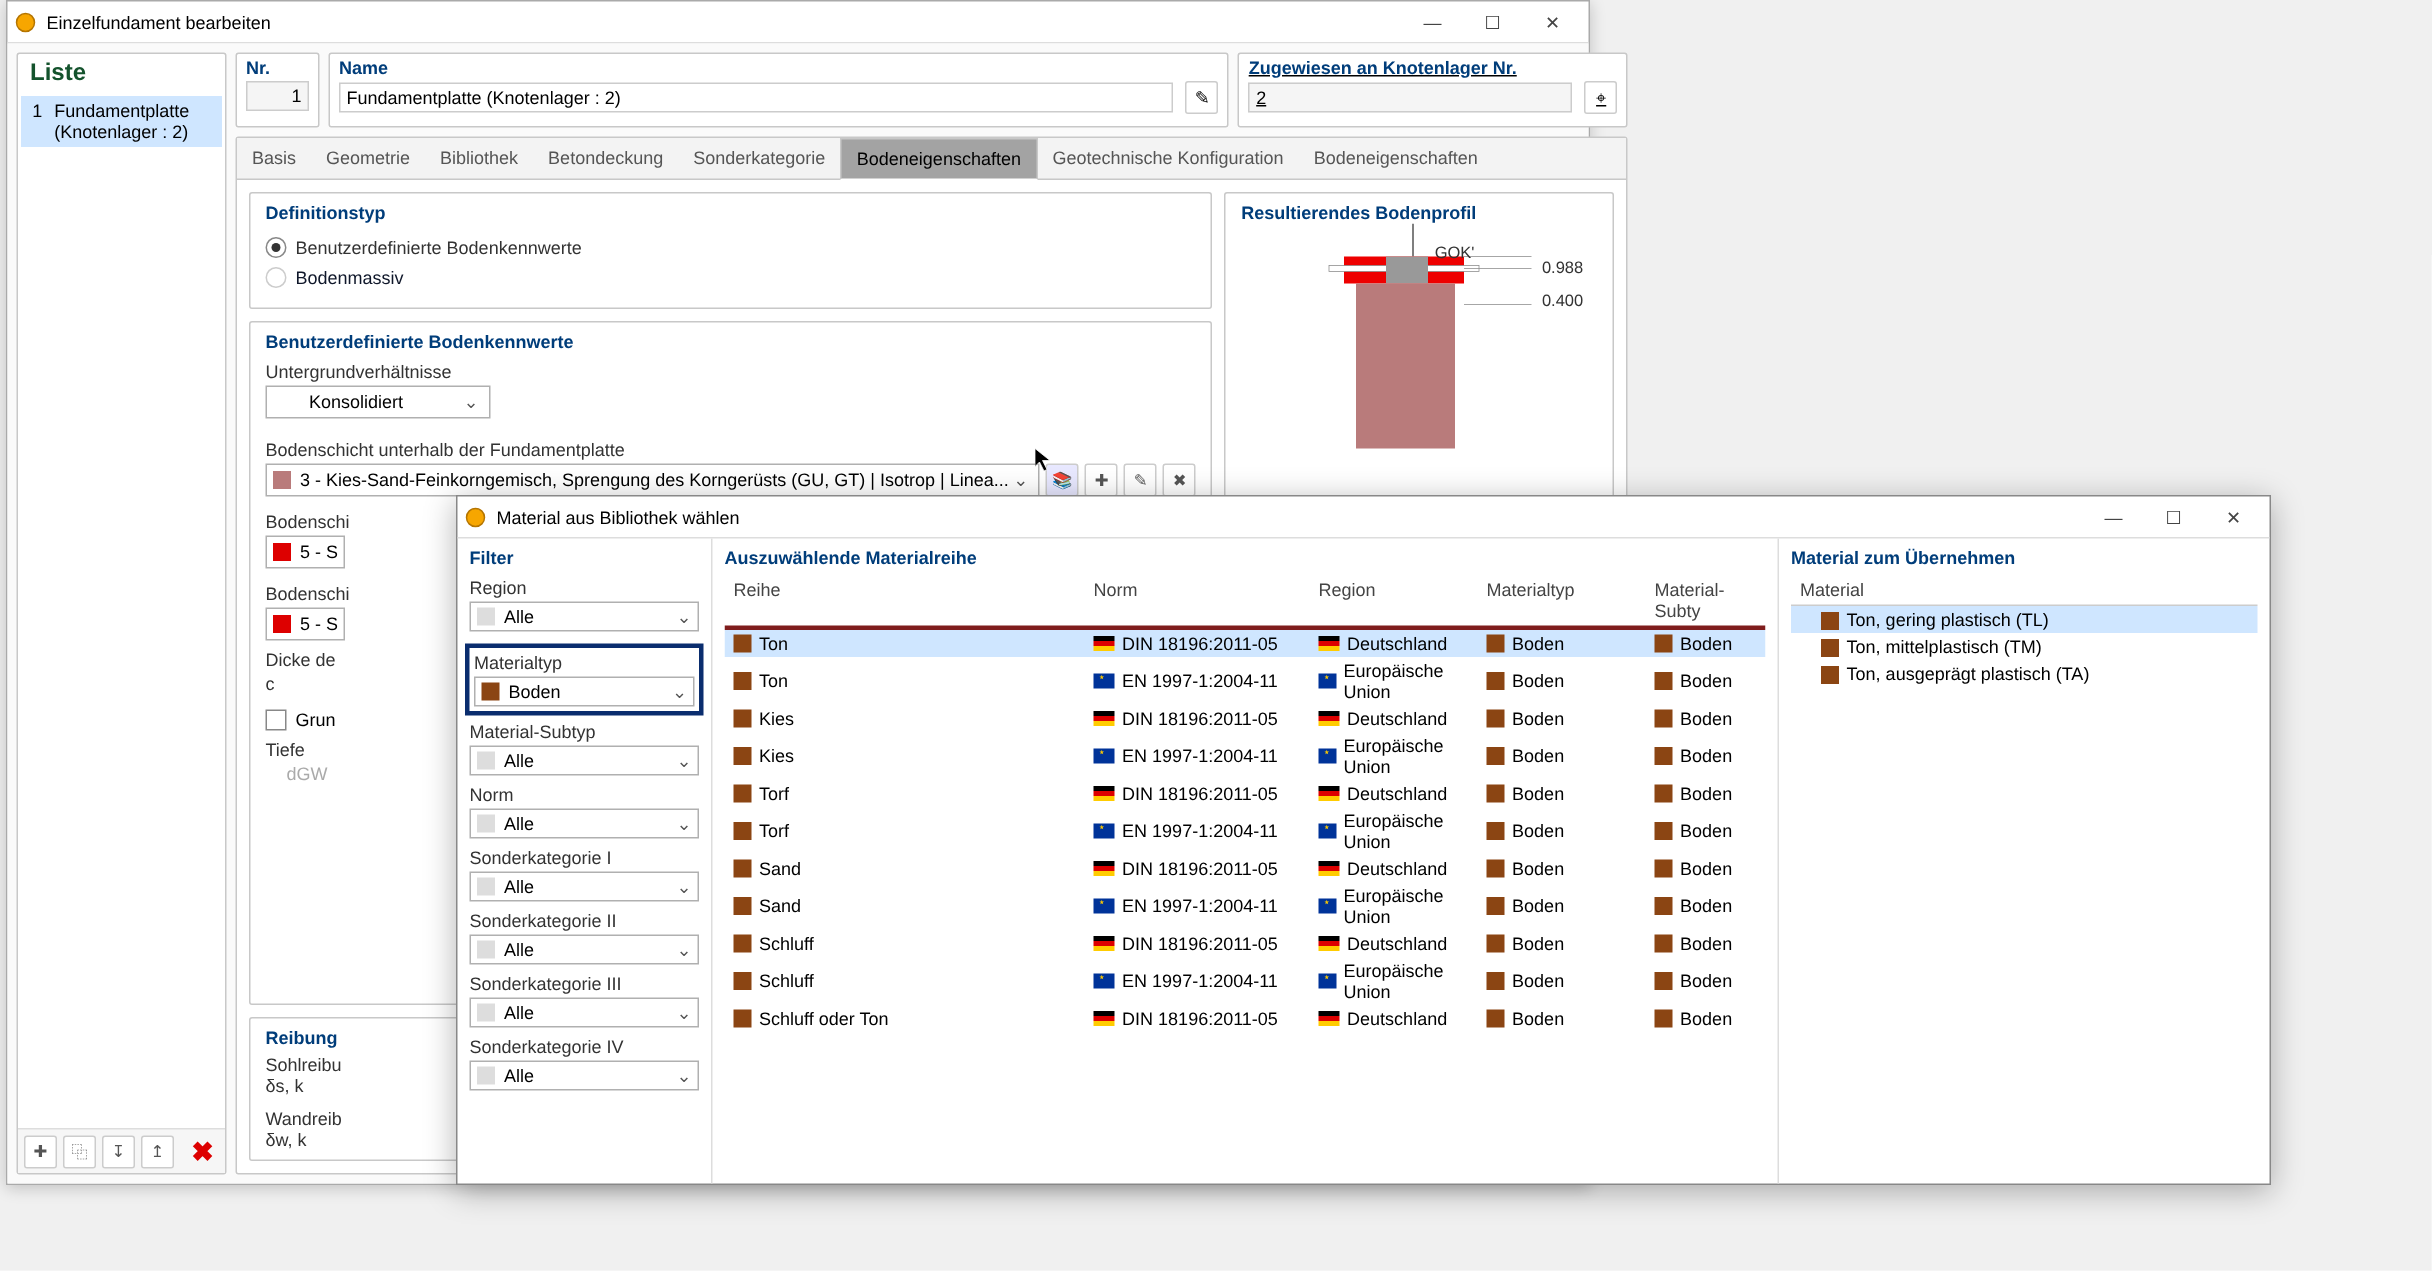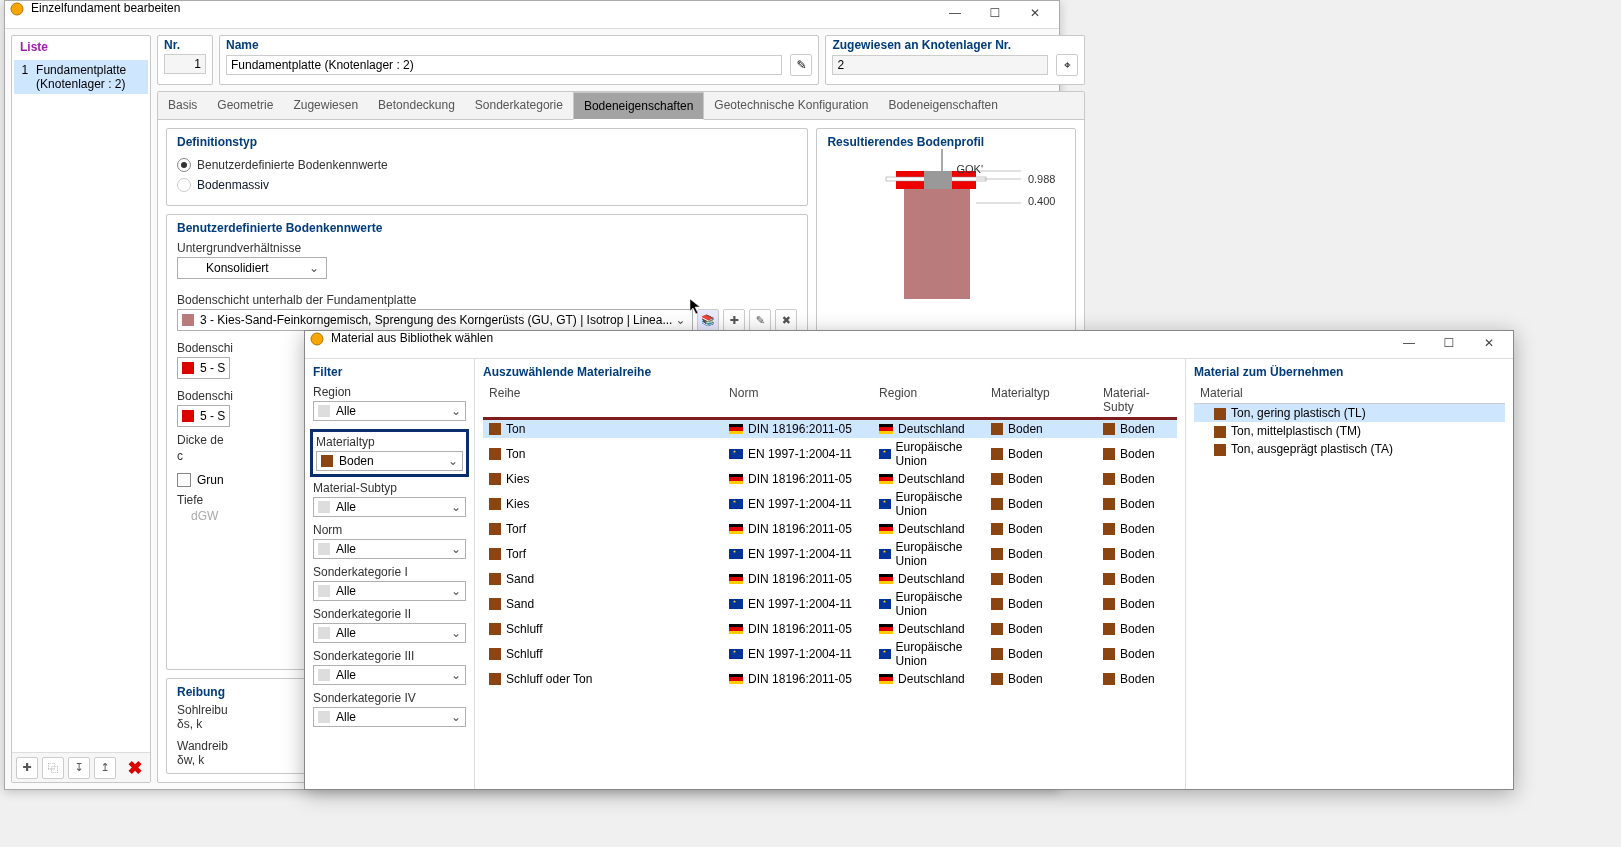--- a/index.html
+++ b/index.html
@@ -1,53 +1,53 @@
 <!DOCTYPE html>
 <html><head>
 <meta charset="utf-8">
 <style>
 * { box-sizing: border-box; margin: 0; padding: 0; font-family: 'Segoe UI', Tahoma, sans-serif; font-size: 12px; }
 body { background: #f0f0f0; position: relative; width: 1621px; height: 847px; overflow: hidden; }
 
 
 .main-window { position: absolute; left: 4px; top: 0; width: 1056px; height: 790px; background: #fff; border: 1px solid #aaa; box-shadow: 0 2px 10px rgba(0,0,0,0.2); }
-.titlebar { height: 28px; display: flex; align-items: flex-start; padding: 0 4px; border-bottom: 1px solid #ddd; }
+.titlebar { height: 28px; display: flex; align-items: center; padding: 0 4px; border-bottom: 1px solid #ddd; }
 .titlebar .icon { width: 16px; height: 16px; margin-right: 6px; }
 .titlebar .title { flex: 1; font-size: 12px; }
 .titlebar .btns { display: flex; }
 .titlebar .btns div { width: 40px; height: 24px; display: flex; align-items: center; justify-content: center; color: #444; cursor: pointer; }
 
 .main-body { display: flex; height: calc(100% - 28px); padding: 6px; gap: 6px; background: #fafafa; }
 
 .panel-left { width: 234px; display: flex; flex-direction: column; }
 .panel-right { flex: 1; display: flex; flex-direction: column; gap: 6px; }
 
 .group { border: 1px solid #c8c8c8; background: #fff; border-radius: 2px; }
-.group-header { color: #a21caf; font-weight: 600; padding: 4px 8px; font-size: 12px; }
+.group-header { color: #14532d; font-weight: 600; padding: 4px 8px; font-size: 16px; }
 
 .list-panel { flex: 1; display: flex; flex-direction: column; }
 .list-body { flex: 1; padding: 2px; }
 .list-item { padding: 3px 6px; background: #cfe6ff; display: flex; gap: 8px; }
 .list-item .num { width: 14px; text-align: right; }
 
 .toolbar-bottom { height: 30px; display: flex; align-items: center; gap: 4px; padding: 4px; border-top: 1px solid #ddd; background:#f6f6f6; }
 .small-btn { width: 22px; height: 22px; border: 1px solid #ccc; background: #fff; border-radius: 2px; display:flex; align-items:center; justify-content:center; font-size:11px; color:#555; cursor:pointer; }
 .small-btn.red { color: #d00; border: none; background: transparent; font-size: 18px; font-weight: bold; }
 
 .top-row { display: flex; gap: 6px; height: 50px; }
 .field-group { border: 1px solid #c8c8c8; background: #fff; border-radius: 2px; display:flex; flex-direction:column; padding: 2px 6px 4px 6px; }
 .field-group .lbl { color: #003d7a; font-weight: 600; font-size: 12px; padding-bottom: 2px; }
 .field-group .val { display:flex; align-items:center; gap:4px; }
 .field-group input { border: 1px solid #ccc; padding: 2px 4px; width: 100%; background: #fff; }
 .nr-group { width: 56px; }
 .nr-group input { text-align: right; background: #f5f5f5; }
 .name-group { flex: 1; }
 .name-group .val { display:flex; }
 .name-group input { flex:1; }
-.assign-group { width: 260px; }
+.assign-group { width: 260px; text-decoration: underline; }
 .assign-group .val { display:flex; }
 .assign-group input { flex:1; background:#f5f5f5; }
 .pick-btn { width: 22px; height: 22px; border: 1px solid #ccc; background: #fff; margin-left: 4px; border-radius:2px; display:flex; align-items:center; justify-content:center; cursor:pointer; }
 
 .tabs { display: flex; border-bottom: 1px solid #c8c8c8; background: #f3f3f3; }
 .tab { padding: 6px 10px; cursor: pointer; color: #555; }
 .tab.active { background: #a3a3a3; border: 1px solid #c8c8c8; border-bottom: 1px solid #fff; margin-bottom: -1px; color: #000; }
 
 .tab-content { flex: 1; display: flex; gap: 8px; padding: 0; }
 .tab-left { flex: 1; display:flex; flex-direction:column; gap:8px; }
@@ -182,21 +182,21 @@
             <input value="2" style="">
             <div class="pick-btn">⌖</div>
           </div>
         </div>
       </div>
 
       <div class="group" style="flex:1; display:flex; flex-direction:column;">
         <div class="tabs" id="tabs-container">
             <div class="tab">Basis</div>
             <div class="tab">Geometrie</div>
-            <div class="tab">Zugewiesen</div>
+            <div class="tab">Bibliothek</div>
             <div class="tab">Betondeckung</div>
             <div class="tab">Sonderkategorie</div>
             <div class="tab active">Bodeneigenschaften</div>
             <div class="tab">Geotechnische Konfiguration</div>
             <div class="tab">Bodeneigenschaften</div>
           </div>
 
         <div class="tab-content" style="padding:8px;">
           <div class="tab-left">
             <div class="subgroup">

